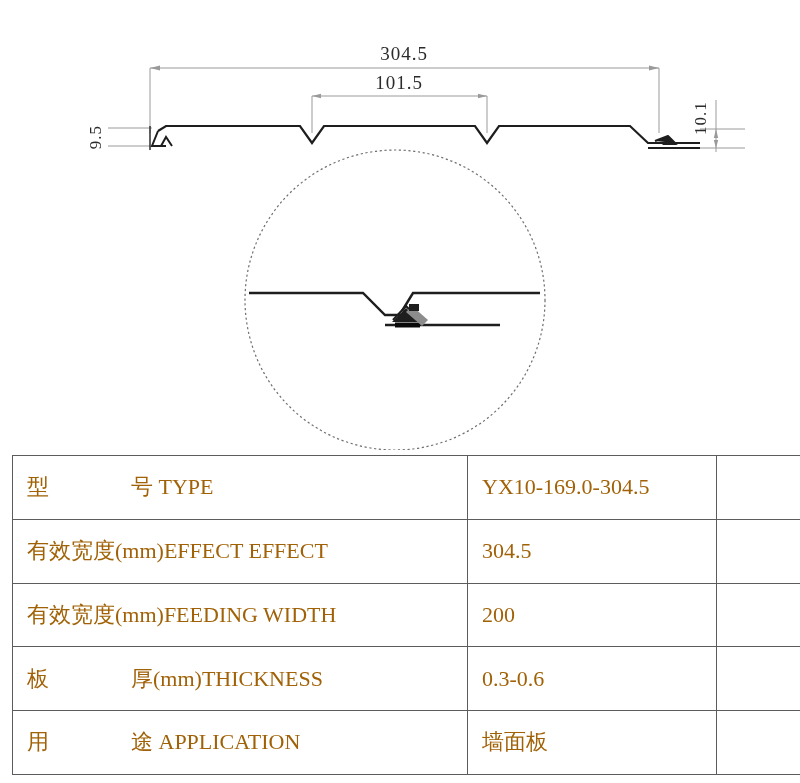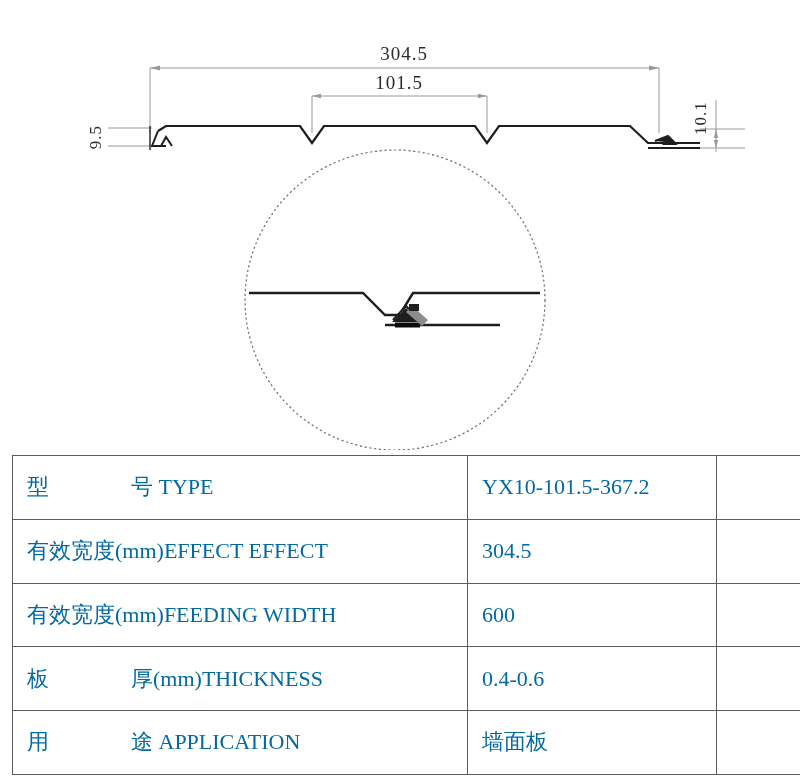--- a/index.html
+++ b/index.html
@@ -55,21 +55,21 @@
     width: 776px;
     height: 320px;
     table-layout: fixed;
   }
   table#spec-table td {
     border: 1px solid #5c5c5c;
     padding: 0 14px;
     vertical-align: middle;
     font-size: 22px;
     font-family: "Liberation Serif", serif;
-    color: #0369a1;
+    color: #a16207;
     line-height: 1.2;
     background: #ffffff;
   }
   td.col-label { width: 426px; }
   td.col-value { width: 220px; }
   td.col-blank { width: 128px; }
 
   .label-cjk-lead {
     display: inline-block;
     min-width: 104px;
@@ -160,45 +160,45 @@
 </div>
 
 <div id="spec-table-wrap">
   <table id="spec-table">
     <tbody>
 
       <tr>
         <td class="col-label">
           <span class="label-cjk-lead">型</span><span class="label-nowrap">号 TYPE</span>
         </td>
-        <td class="col-value">YX10-101.5-367.2</td>
+        <td class="col-value">YX10-169.0-304.5</td>
         <td class="col-blank"></td>
       </tr>
 
       <tr>
         <td class="col-label">
           <span class="label-nowrap">有效宽度(mm)EFFECT EFFECT</span>
         </td>
         <td class="col-value">304.5</td>
         <td class="col-blank"></td>
       </tr>
 
       <tr>
         <td class="col-label">
           <span class="label-nowrap">有效宽度(mm)FEEDING WIDTH</span>
         </td>
-        <td class="col-value">600</td>
+        <td class="col-value">200</td>
         <td class="col-blank"></td>
       </tr>
 
       <tr>
         <td class="col-label">
           <span class="label-cjk-lead">板</span><span class="label-nowrap">厚(mm)THICKNESS</span>
         </td>
-        <td class="col-value">0.4-0.6</td>
+        <td class="col-value">0.3-0.6</td>
         <td class="col-blank"></td>
       </tr>
 
       <tr>
         <td class="col-label">
           <span class="label-cjk-lead">用</span><span class="label-nowrap">途 APPLICATION</span>
         </td>
         <td class="col-value">墙面板</td>
         <td class="col-blank"></td>
       </tr>

